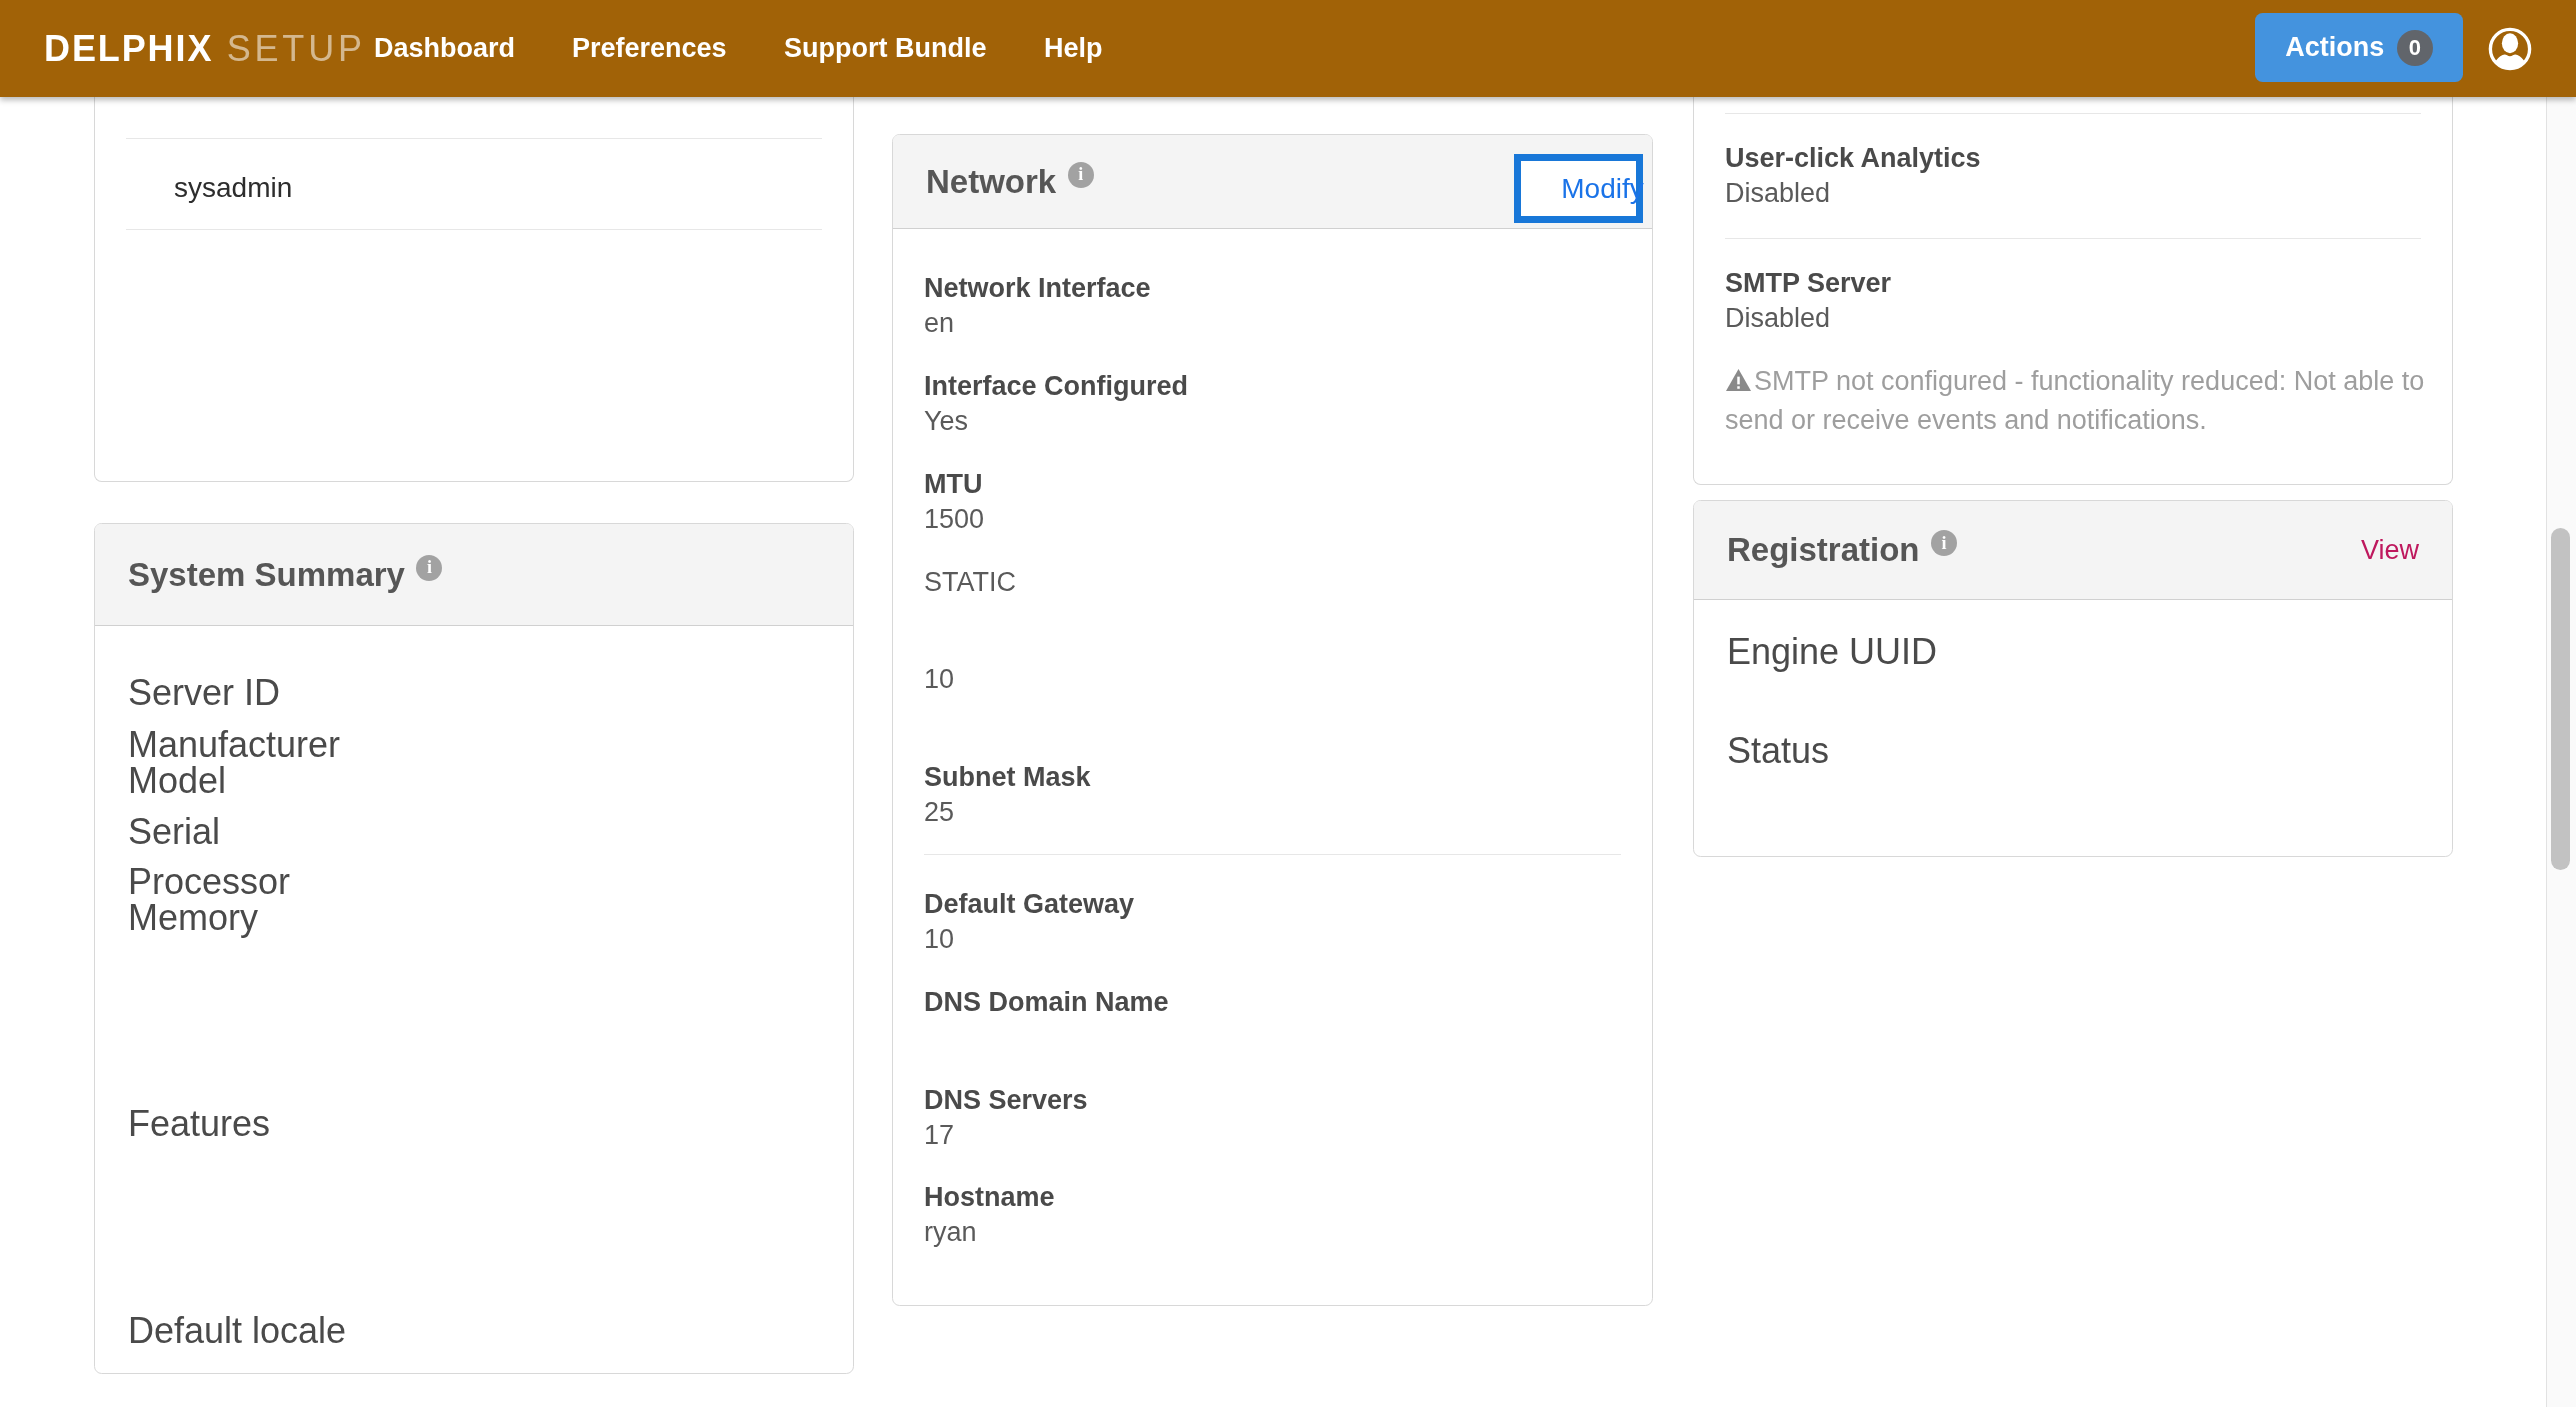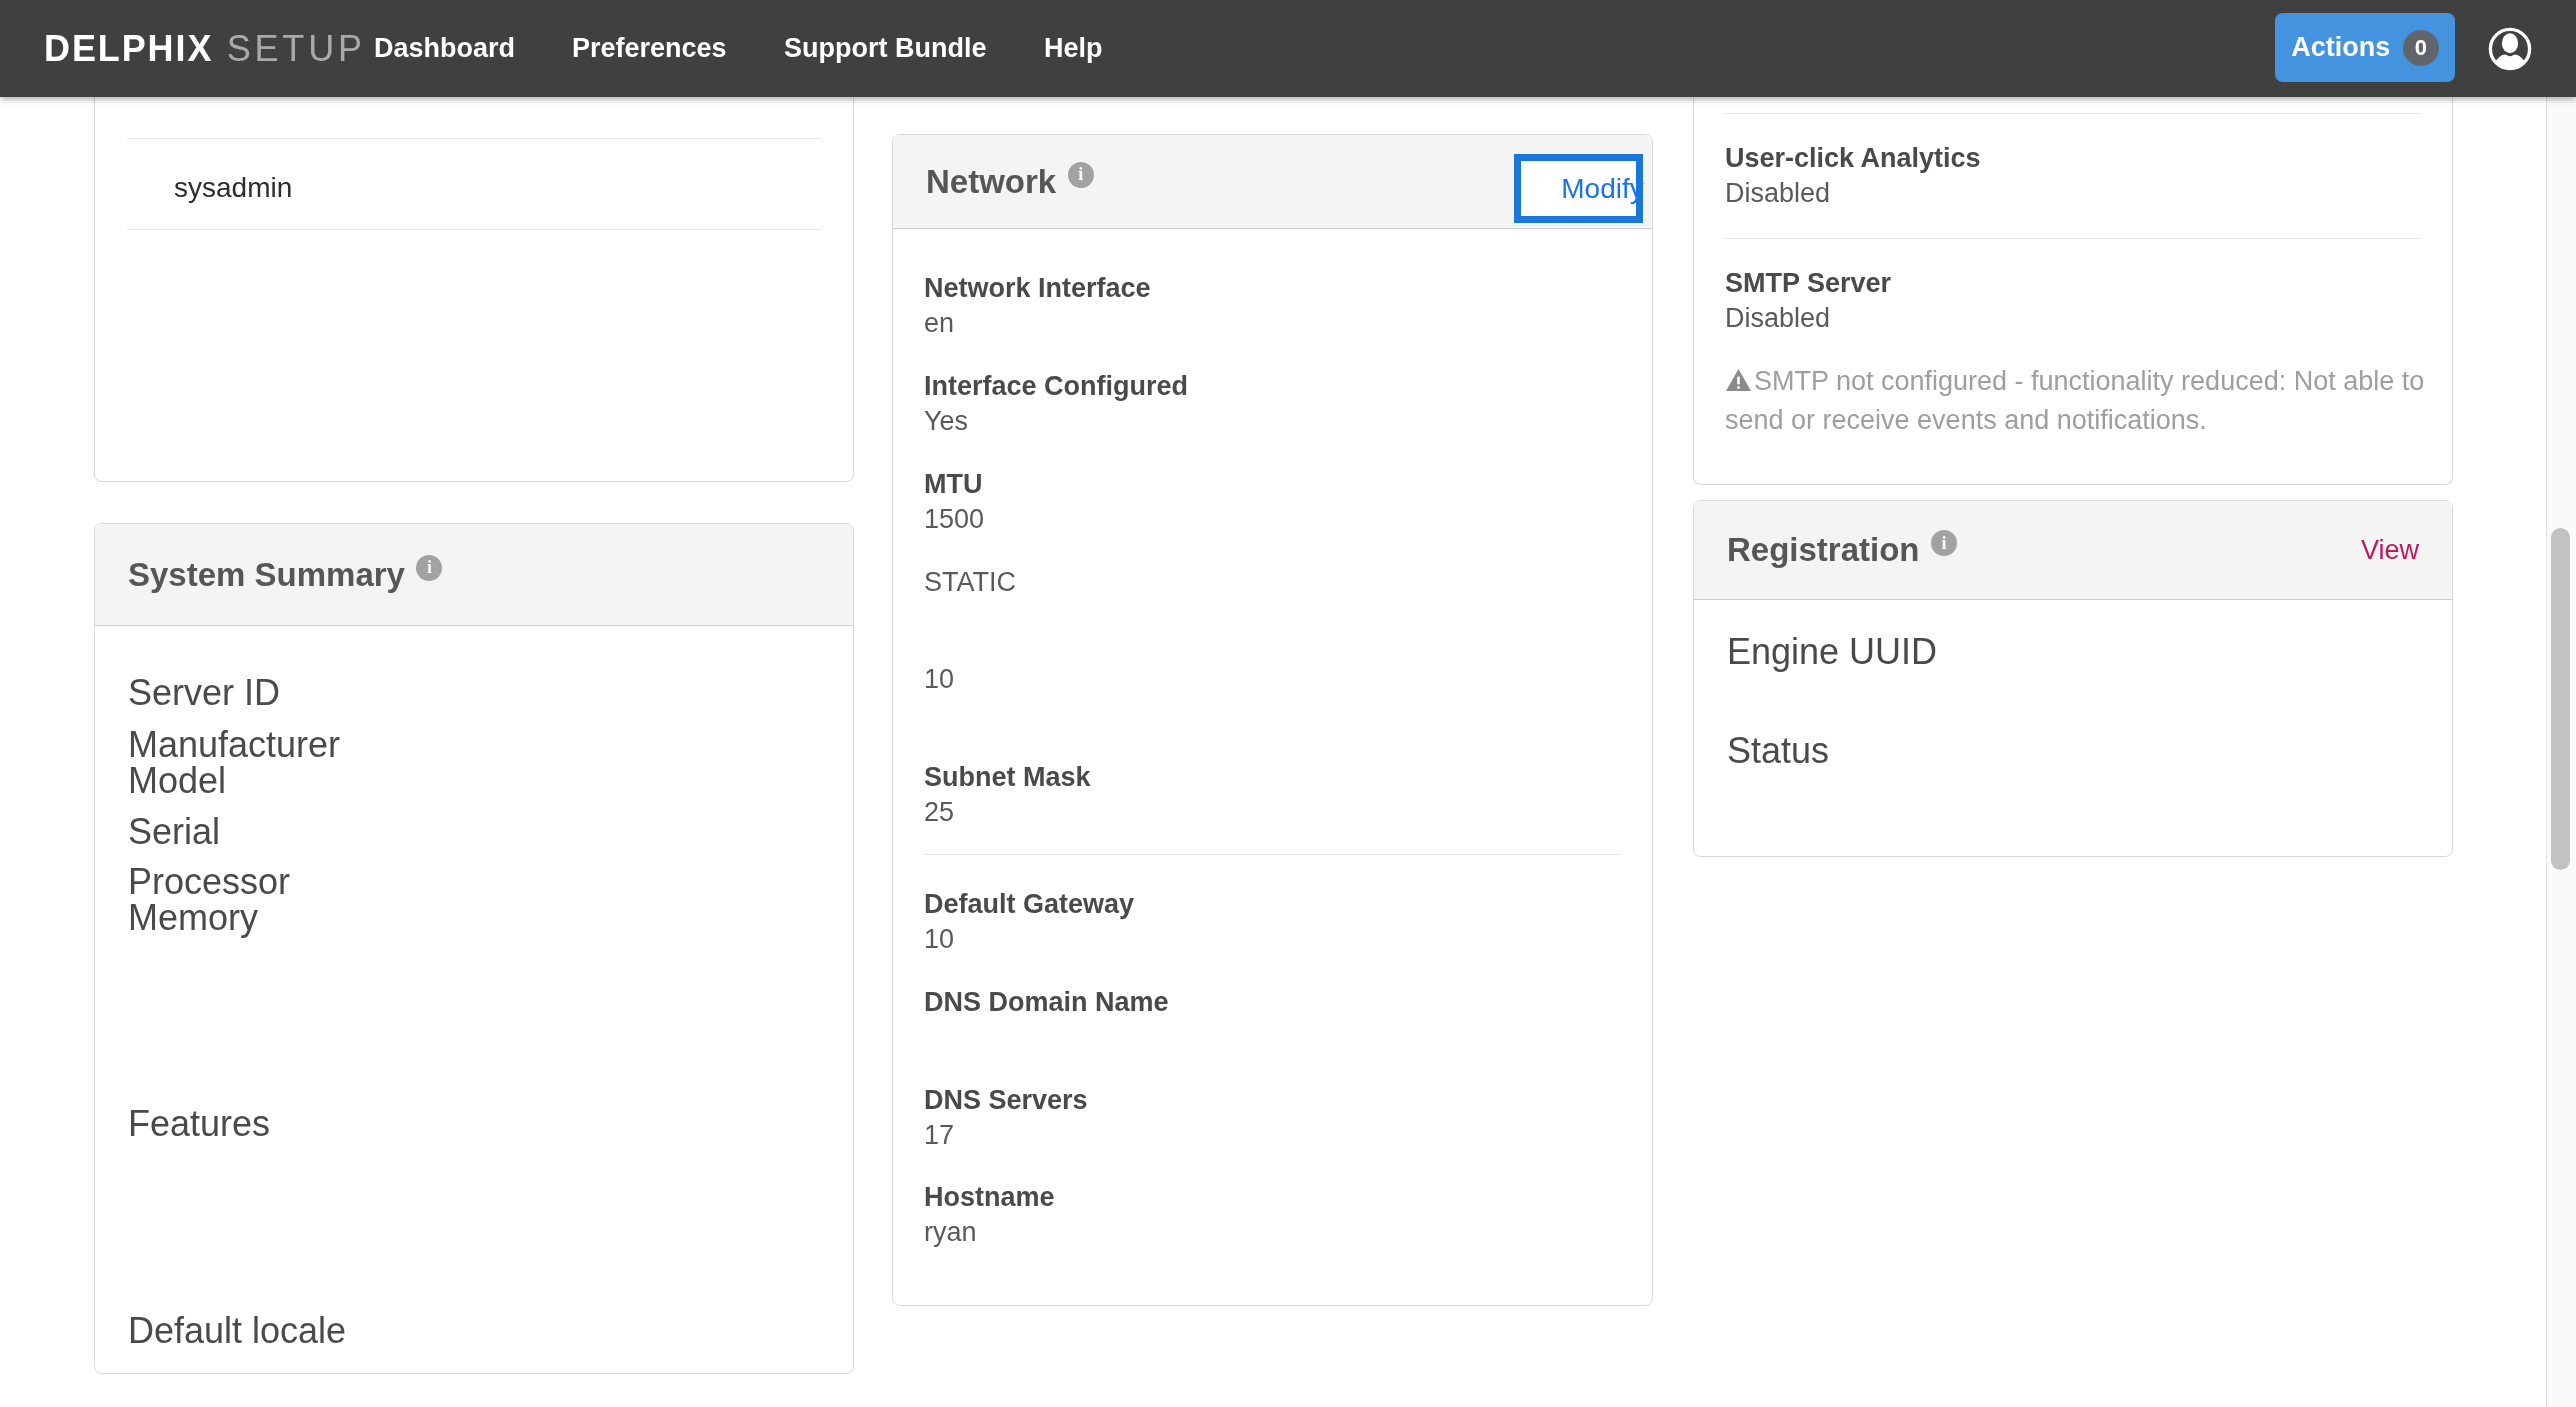--- a/index.html
+++ b/index.html
@@ -2,32 +2,32 @@
 <html><head>
 <meta charset="utf-8">
 <style>
   * { margin:0; padding:0; box-sizing:border-box; }
   html,body { width:2576px; height:1408px; overflow:hidden; background:#fff;
               font-family:"Liberation Sans","DejaVu Sans",sans-serif; }
   .page { position:relative; width:2576px; height:1408px; background:#fff; overflow:hidden; }
 
   
   .nav { position:absolute; left:0; top:0; width:2576px; height:97px;
-         background:#404040; box-shadow:0 2.9px 5.8px rgba(0,0,0,.28); z-index:20; }
+         background:#a16207; box-shadow:0 2.9px 5.8px rgba(0,0,0,.28); z-index:20; }
   .brand { position:absolute; left:44px; top:0; height:97px; display:flex; align-items:center; }
   .brand-primary { font-size:36px; font-weight:bold; color:#ffffff; letter-spacing:1.9px; }
   .brand-secondary { font-size:36px; font-weight:normal; color:rgba(255,255,255,.55);
                      letter-spacing:3.8px; margin-left:13.4px; }
   .nav-item { position:absolute; top:0; height:97px; line-height:97px;
               font-size:27px; font-weight:bold; color:#ffffff; cursor:pointer; }
   .nav-item.i0 { left:374px; } .nav-item.i1 { left:572px; }
   .nav-item.i2 { left:784px; } .nav-item.i3 { left:1044px; }
-  .actions-btn { position:absolute; left:2255px; top:13.4px; width:180px; height:69px;
+  .actions-btn { position:absolute; left:2255px; top:13.4px; width:208px; height:69px;
                  background:#4493de; border-radius:7.7px; display:flex; align-items:center;
-                 justify-content:center; gap:12.5px; cursor:pointer;margin-left:20px; }
+                 justify-content:center; gap:12.5px; cursor:pointer; }
   .actions-label { font-size:27px; font-weight:bold; color:#fff; }
   .actions-badge { width:36px; height:36px; border-radius:50%; background:#61656b;
                    color:#fff; font-size:22px; font-weight:bold; display:flex;
                    align-items:center; justify-content:center; }
   .avatar { position:absolute; left:2488px; top:27px; width:44px; height:44px; cursor:pointer; }
 
   
   .card { position:absolute; background:#fff; border:1.9px solid #d8d8d8; border-radius:7.7px; }
   .card-header { position:absolute; left:0; top:0; right:0; background:#f4f4f4;
                  border-bottom:1.9px solid #d0d0d0; border-radius:5.8px 5.8px 0 0;

